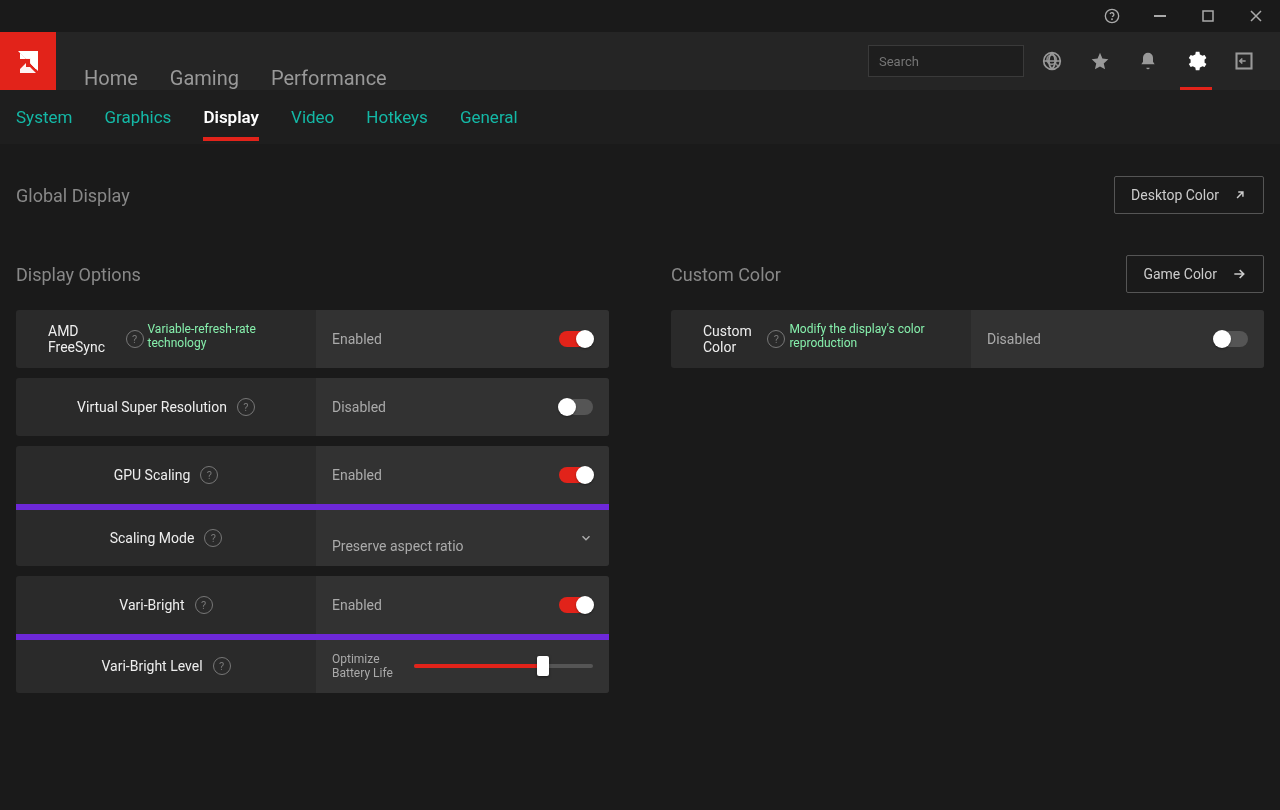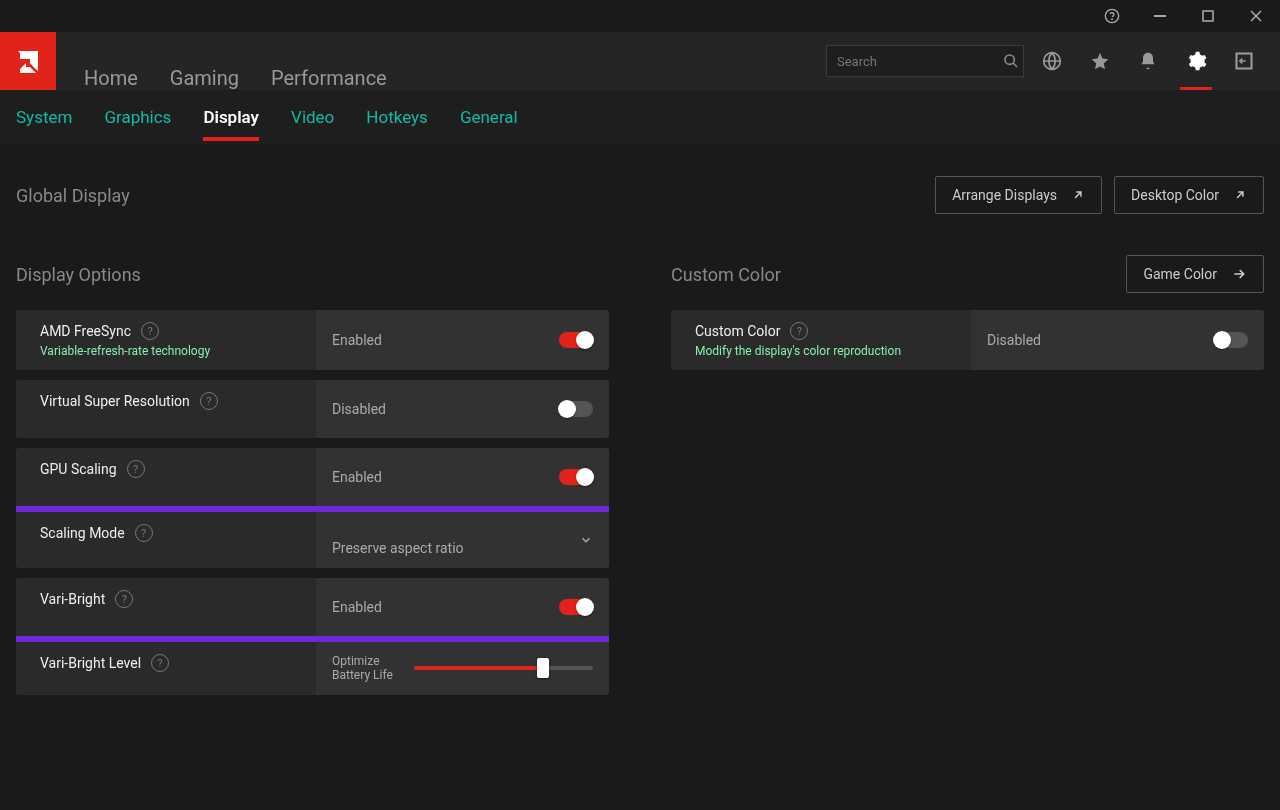--- a/index.html
+++ b/index.html
@@ -6,21 +6,21 @@
 body { background: #1a1a1a; color: #ccc; width: 1280px; height: 810px; overflow: hidden; }
 
 .titlebar { height: 32px; background: #1a1a1a; display: flex; justify-content: flex-end; align-items: center; padding-right: 8px; gap: 16px; }
 .titlebar-icon { width: 32px; height: 32px; display: flex; align-items: center; justify-content: center; color: #aaa; cursor: pointer; }
 
 .header { height: 58px; background: #252525; display: flex; align-items: stretch; }
 .logo { width: 56px; background: #e2231a; display: flex; align-items: center; justify-content: center; }
 .nav-main { display: flex; align-items: flex-end; gap: 32px; padding-left: 28px; flex: 1; }
 .nav-main-item { color: #999; font-size: 20px; cursor: pointer; }
 .header-right { display: flex; align-items: center; gap: 8px; padding-right: 16px; }
-.search-box { width: 198px; height: 32px; background: #1e1e1e; border: 1px solid #3a3a3a; display: flex; align-items: center; padding: 0 10px; }
+.search-box { width: 156px; height: 32px; background: #1e1e1e; border: 1px solid #3a3a3a; display: flex; align-items: center; padding: 0 10px; }
 .search-box input { flex: 1; background: transparent; border: none; color: #888; font-size: 13px; outline: none; }
 .header-icon { width: 40px; height: 40px; display: flex; align-items: center; justify-content: center; color: #999; cursor: pointer; position: relative; }
 .header-icon.active::after { content:''; position:absolute; bottom:-9px; left:4px; right:4px; height:3px; background:#e2231a; }
 
 .subnav { height: 54px; background: #1e1e1e; display: flex; align-items: center; gap: 32px; padding-left: 16px; }
 .subnav-item { color: #14b8a6; font-size: 17px; cursor: pointer; padding: 14px 0; position: relative; }
 .subnav-item.active { color: #fff; font-weight: 600; }
 .subnav-item.active::after { content:''; position:absolute; bottom:0; left:0; right:0; height:4px; background:#e2231a; }
 
 .content { padding: 8px 16px; height: calc(810px - 32px - 58px - 54px); overflow-y: auto; }
@@ -31,21 +31,21 @@
 
 .display-name { color: #ccc; font-size: 15px; margin: 32px 0 12px 0; }
 
 .two-col { display: flex; gap: 62px; align-items: flex-start; }
 .col { flex: 1; }
 .col-header { display: flex; justify-content: space-between; align-items: center; margin: 24px 0 16px 0; height: 40px; }
 
 .setting-block { margin-bottom: 10px; border-radius: 3px; overflow: hidden; }
 .setting-row { display: flex; background: #2a2a2a; min-height: 58px; }
 .setting-block .setting-row + .setting-row { border-top: 6px solid #6d28d9; }
-.setting-label { flex: 0 0 300px; padding: 12px 24px; display: flex; flex-direction: column; gap: 4px; }
+.setting-label { flex: 0 0 300px; padding: 12px 32px; display: flex; flex-direction: row; justify-content: center; gap: 4px; }
 .setting-label-row { display: flex; align-items: center; gap: 10px; }
 .setting-label-title { color: #eee; font-size: 14px; }
 .setting-label-desc { color: #86efac; font-size: 12px; }
 .setting-control { flex: 1; background: #323232; padding: 12px 16px; display: flex; align-items: center; justify-content: space-between; gap: 24px; }
 .control-text { color: #aaa; font-size: 14px; }
 
 .toggle { width: 34px; height: 16px; background: #555; border-radius: 9px; position: relative; cursor: pointer; flex-shrink: 0; }
 .toggle::after { content:''; position:absolute; width:18px; height:18px; background:#fff; border-radius:50%; top:-1px; left:-1px; box-shadow: 0 1px 2px rgba(0,0,0,.4); }
 .toggle.on { background: #e2231a; }
 .toggle.on::after { left: auto; right: -1px; }
@@ -157,28 +157,20 @@
   <div class="subnav-item">Hotkeys</div>
   <div class="subnav-item">General</div>
 </div>
 
 <div class="content">
 
   <div class="section-row">
     <div class="section-title">Global Display</div>
     <div class="btn-group">
       <button class="btn-outline">
-        <span>Arrange Displays</span>
-        <span>
-            <svg width="14" height="14" viewBox="0 0 24 24" fill="none" stroke="currentColor" stroke-width="2.5">
-              <path d="M7 17L17 7M9 7h8v8"></path>
-            </svg>
-          </span>
-      </button>
-      <button class="btn-outline">
         <span>Desktop Color</span>
         <span>
             <svg width="14" height="14" viewBox="0 0 24 24" fill="none" stroke="currentColor" stroke-width="2.5">
               <path d="M7 17L17 7M9 7h8v8"></path>
             </svg>
           </span>
       </button>
     </div>
   </div>
 

